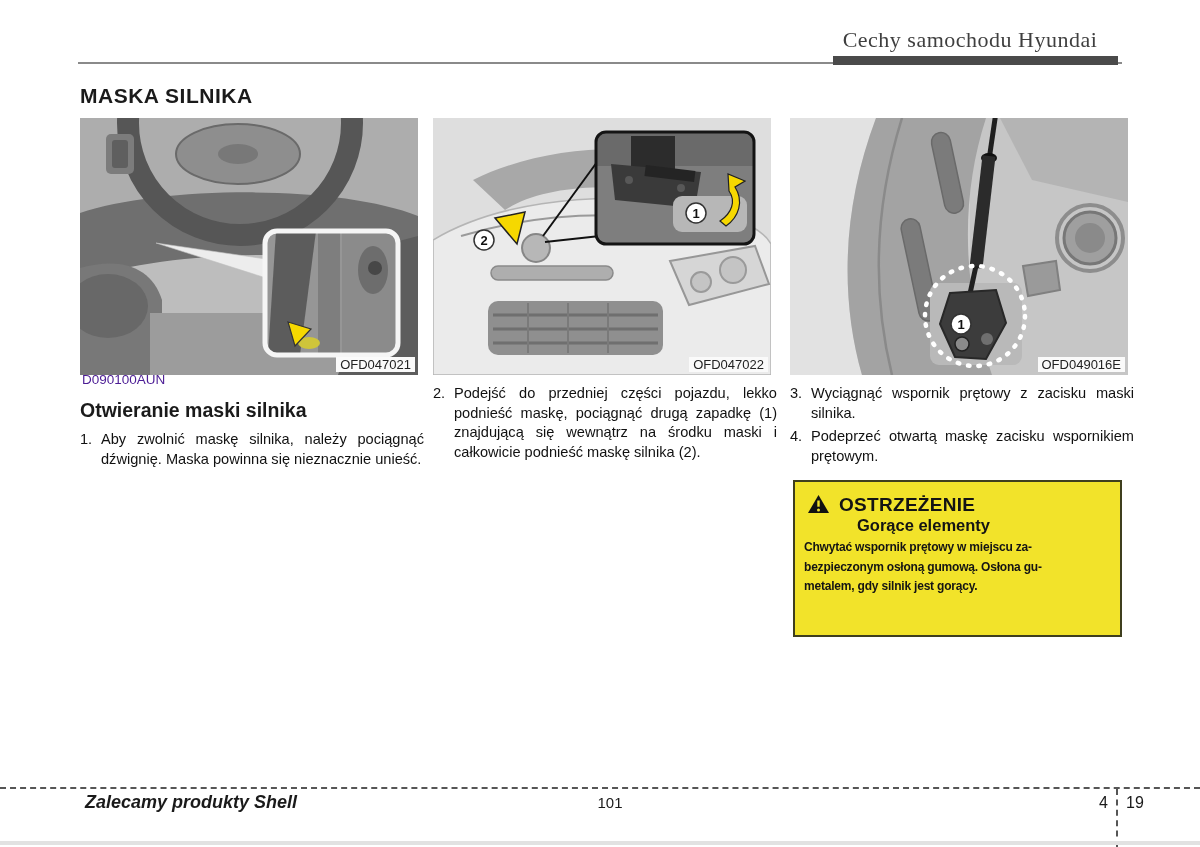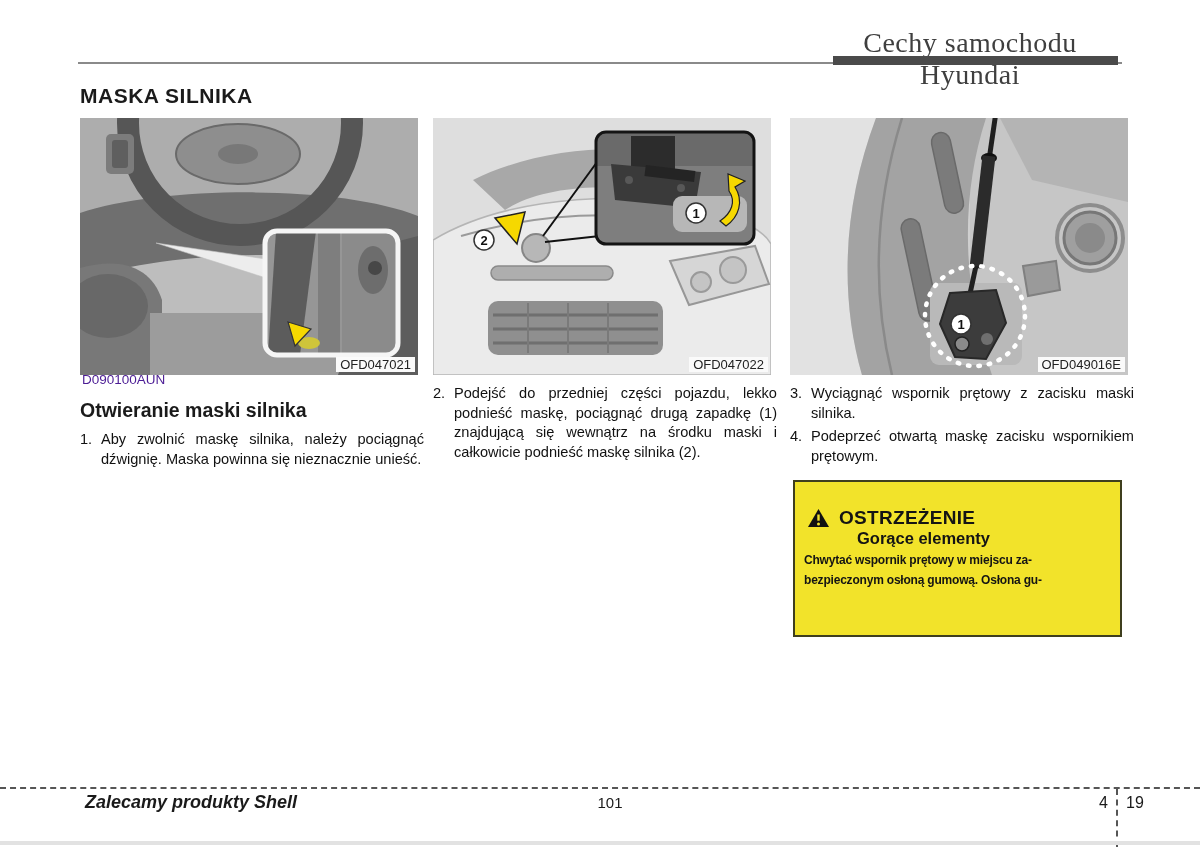--- a/index.html
+++ b/index.html
@@ -6,21 +6,21 @@
   body {
     width:1200px; height:847px; position:relative;
     background:#ffffff; color:#1a1a1a;
     font-family:"Liberation Sans", sans-serif;
     overflow:hidden;
   }
   
   .header-title {
     position:absolute; top:27px; left:820px; width:300px;
     text-align:center; font-family:"Liberation Serif", serif;
-    font-size:28px; color:#3f3f3f; letter-spacing:0.5px;
+    font-size:22px; color:#3f3f3f; letter-spacing:0.5px;
   }
   .rule-thin  { position:absolute; top:62px; left:78px;  width:1044px; height:2px; background:#8a8a8a; }
   .rule-thick { position:absolute; top:56px; left:833px; width:285px;  height:9px; background:#4a4a4a; }
 
   
   .section-title {
     position:absolute; top:84px; left:80px;
     font-size:21px; font-weight:bold; letter-spacing:0.5px;
   }
 
@@ -44,21 +44,21 @@
   #col3-steps { top:384px; left:790px; width:344px; }
   .step { display:flex; margin-bottom:4px; }
   .step .num  { flex:0 0 21px; }
   .step .text { flex:1; text-align:justify; }
 
   
   .warning {
     position:absolute; left:793px; top:480px; width:329px; height:157px;
     background:#f2e32a; border:2px solid #3f3f1e; box-sizing:border-box;
   }
-  .warning-header { display:flex; align-items:center; gap:9px; margin:25px 10px 0 12px; }
+  .warning-header { display:flex; gap:9px; margin:12px 10px 0 12px; }
   .warning-title  { font-size:19px; font-weight:bold; letter-spacing:0.3px; color:#141414; }
   .warning-subtitle { margin:0 10px 3px 62px; font-size:16.5px; font-weight:bold; color:#141414; }
   .warning-body { margin:2px 8px 0 9px; font-size:12px; font-weight:bold; line-height:19.5px; letter-spacing:-0.2px; color:#141414; }
   .warning-body div { white-space:nowrap; }
 
   
   .footer-dash-h { position:absolute; top:787px; left:0; width:1200px; border-top:2px dashed #555; }
   .footer-dash-v { position:absolute; top:789px; left:1116px; height:58px; border-left:2px dashed #555; }
   .slogan { position:absolute; top:792px; left:85px; font-size:18px; font-weight:bold; font-style:italic; color:#1a1a1a; }
   .page-number   { position:absolute; top:794px; left:550px; width:120px; text-align:center; font-size:15px; }
@@ -235,20 +235,21 @@
       <path d="M11.5 1 L22 19 L1 19 Z" fill="#111"></path>
       <rect x="10.3" y="6.5" width="2.4" height="6.2" fill="#f2e32a"></rect>
       <circle cx="11.5" cy="16" r="1.5" fill="#f2e32a"></circle>
     </svg>
     <span class="warning-title">OSTRZEŻENIE</span>
   </div>
   <div class="warning-subtitle">Gorące elementy</div>
   <div class="warning-body">
     <div>Chwytać wspornik prętowy w miejscu za-</div>
     <div>bezpieczonym osłoną gumową. Osłona gu-</div>
+    <div>metalem, gdy silnik jest gorący.</div>
   </div>
 </div>
 
 <div class="footer-dash-h"></div>
 <div class="footer-dash-v"></div>
 <div class="slogan">Zalecamy produkty Shell</div>
 <div class="page-number">101</div>
 <div class="chapter-number">4</div>
 <div class="chapter-page">19</div>
 <div class="bottom-edge"></div>

